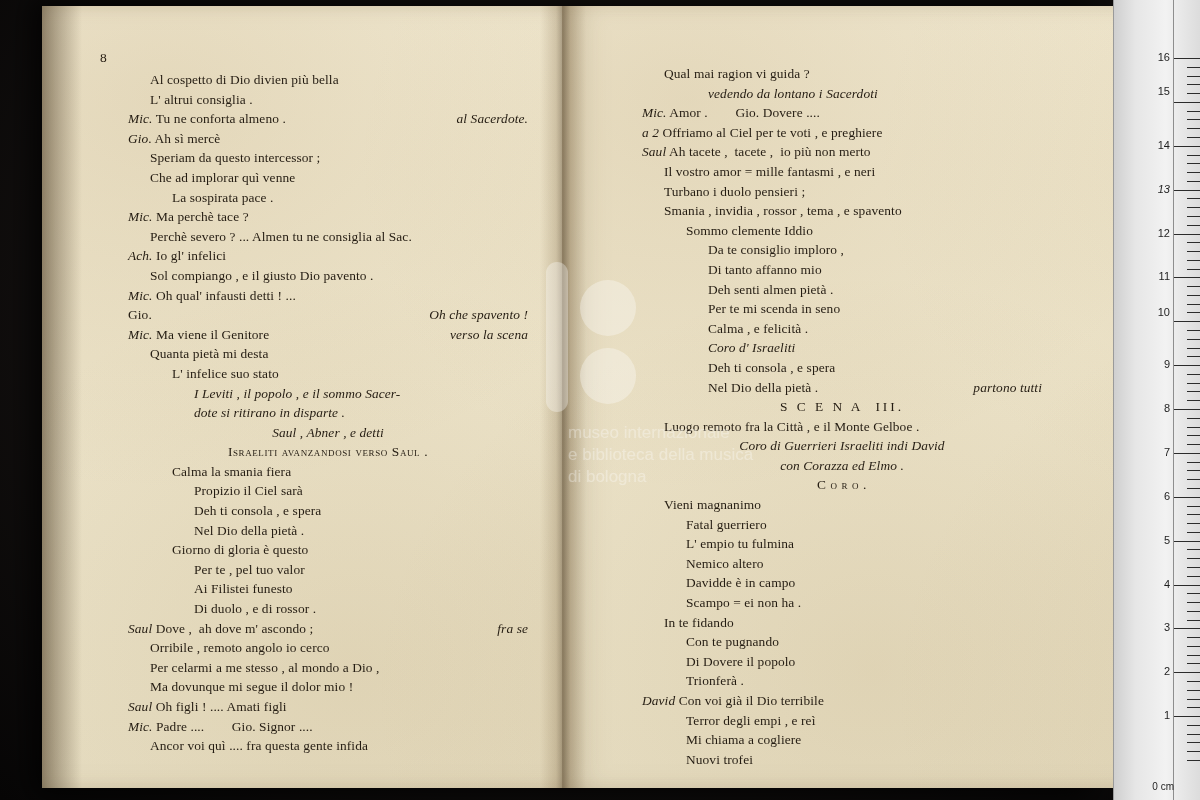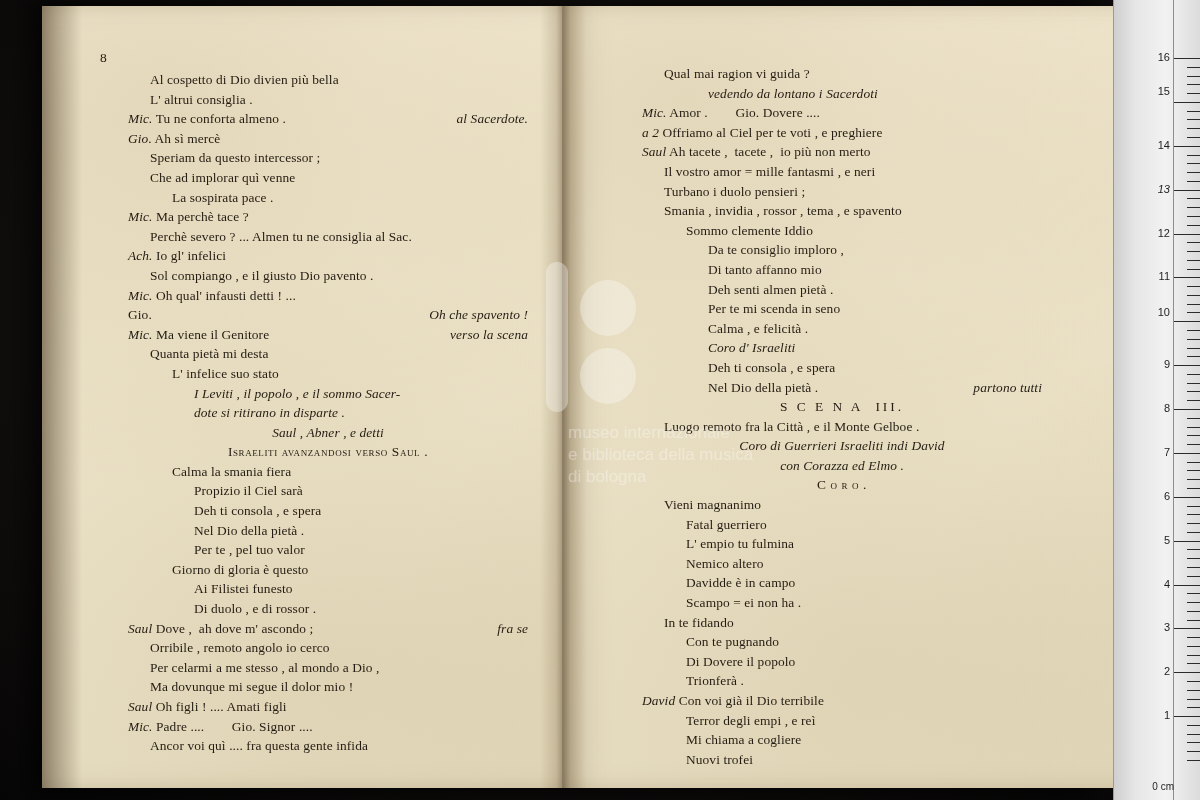--- a/index.html
+++ b/index.html
@@ -261,22 +261,22 @@
           <div class="ln ind1"><span>Quanta pietà mi desta</span></div>
           <div class="ln ind2"><span>L' infelice suo stato</span></div>
           <div class="ln ind3 it"><span>I Leviti , il popolo , e il sommo Sacer-</span></div>
           <div class="ln ind3 it"><span>dote si ritirano in disparte .</span></div>
           <div class="ln ctr it"><span>Saul , Abner , e detti</span></div>
           <div class="ln ctr sc"><span>Israeliti avanzandosi verso Saul .</span></div>
           <div class="ln ind2"><span>Calma la smania fiera</span></div>
           <div class="ln ind3"><span>Propizio il Ciel sarà</span></div>
           <div class="ln ind3"><span>Deh ti consola , e spera</span></div>
           <div class="ln ind3"><span>Nel Dio della pietà .</span></div>
+          <div class="ln ind2"><span>Giorno di gloria è questo</span></div>
           <div class="ln ind3"><span>Per te , pel tuo valor</span></div>
-          <div class="ln ind2"><span>Giorno di gloria è questo</span></div>
           <div class="ln ind3"><span>Ai Filistei funesto</span></div>
           <div class="ln ind3"><span>Di duolo , e di rossor .</span></div>
           <div class="ln ind0"><span class="right-tag">fra se</span><span><span class="it">Saul</span> Dove ,  ah dove m' ascondo ;</span></div>
           <div class="ln ind1"><span>Orribile , remoto angolo io cerco</span></div>
           <div class="ln ind1"><span>Per celarmi a me stesso , al mondo a Dio ,</span></div>
           <div class="ln ind1"><span>Ma dovunque mi segue il dolor mio !</span></div>
           <div class="ln ind0"><span><span class="it">Saul</span> Oh figli ! .... Amati figli</span></div>
           <div class="ln ind0"><span><span class="it">Mic.</span> Padre ....        Gio. Signor ....</span></div>
           <div class="ln ind1"><span>Ancor voi quì .... fra questa gente infida</span></div>
         </div>

